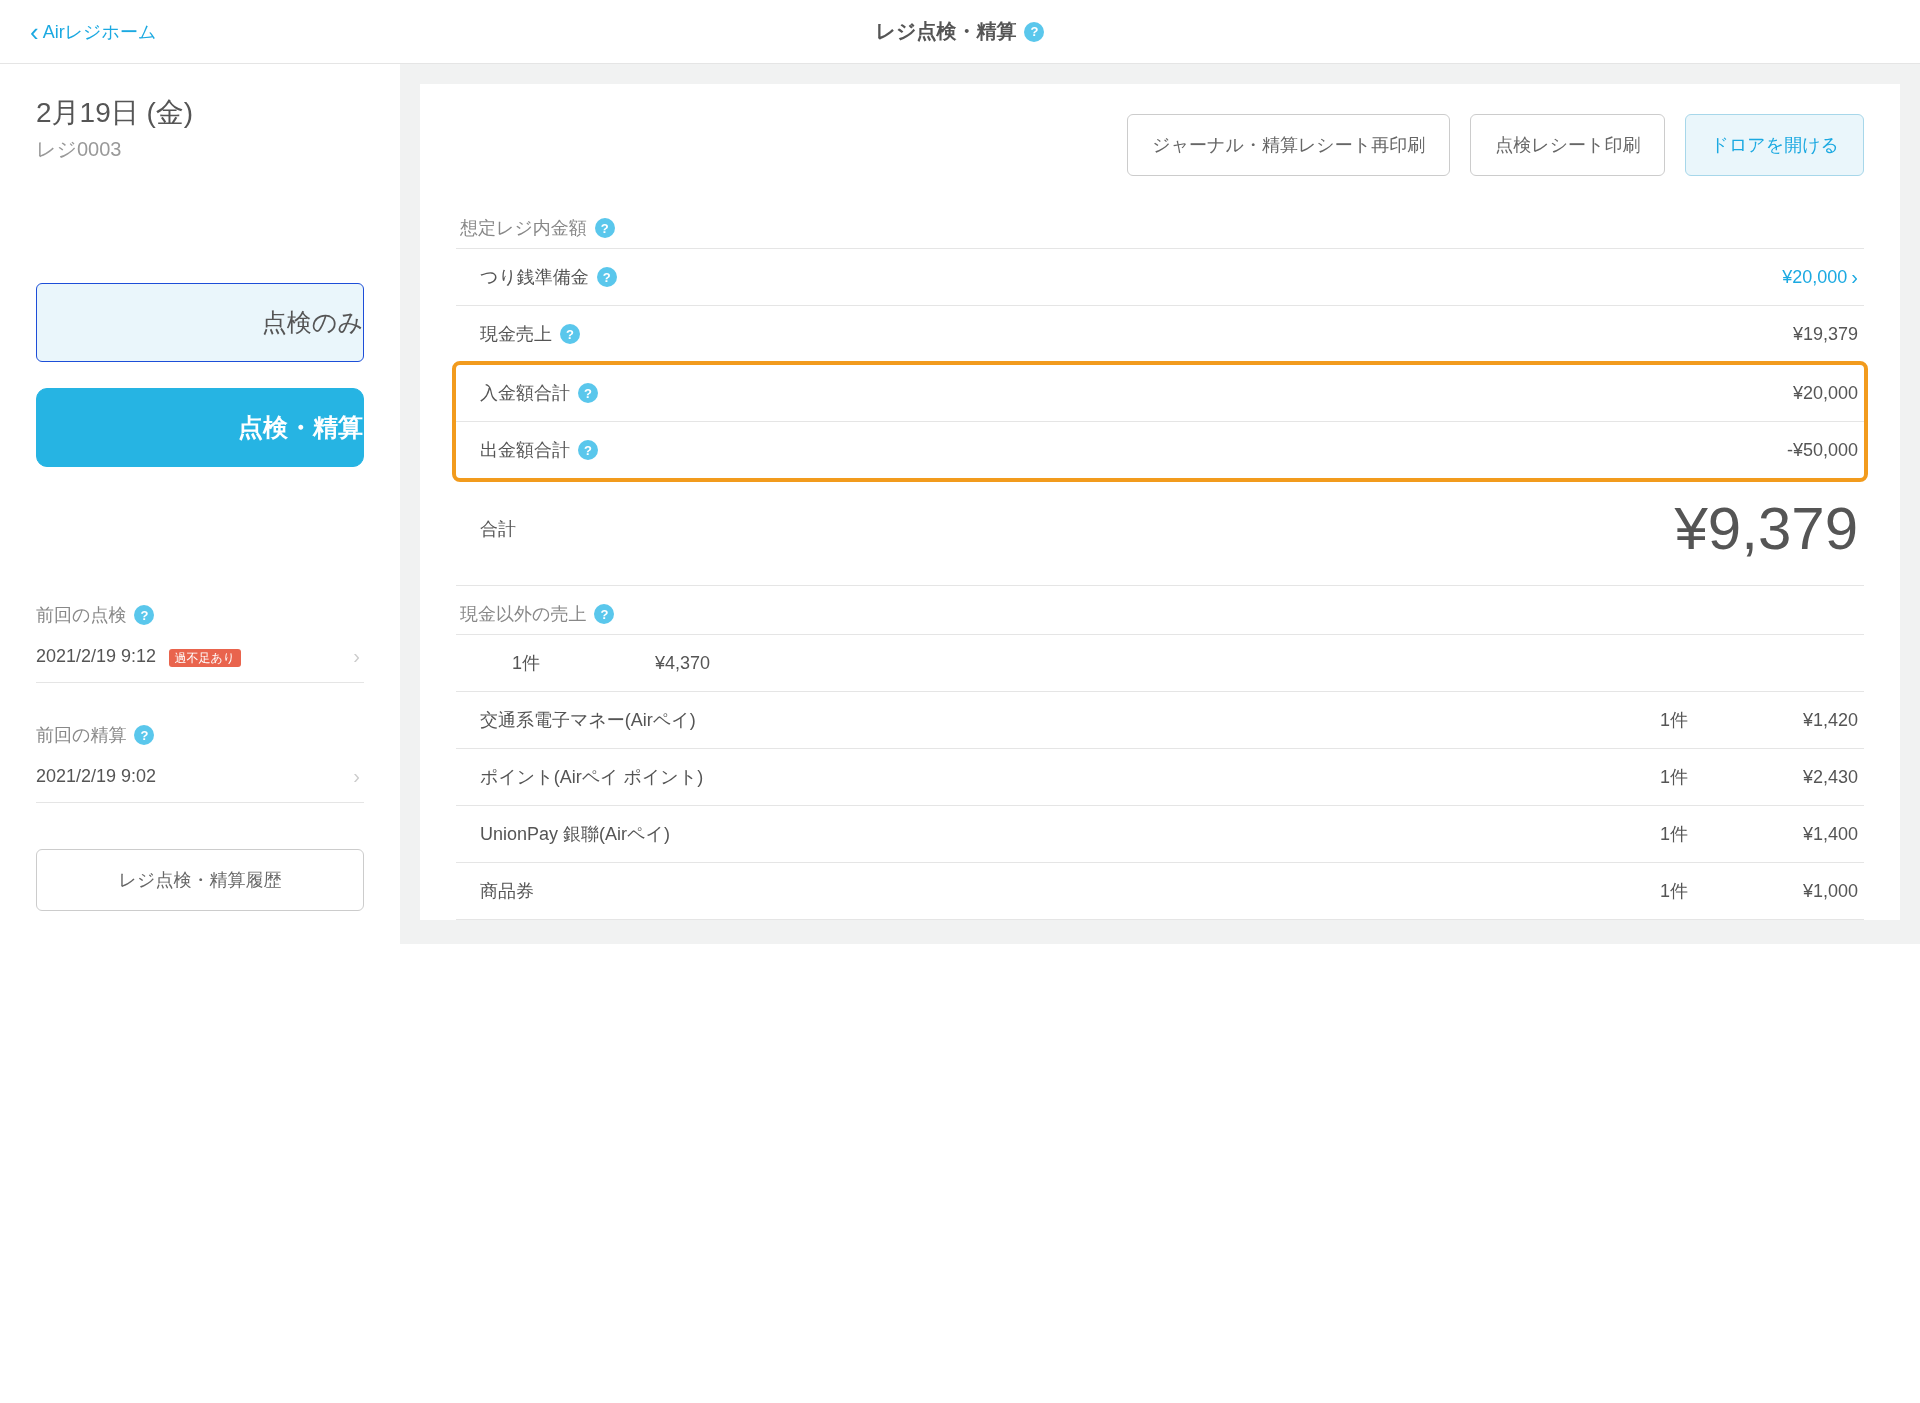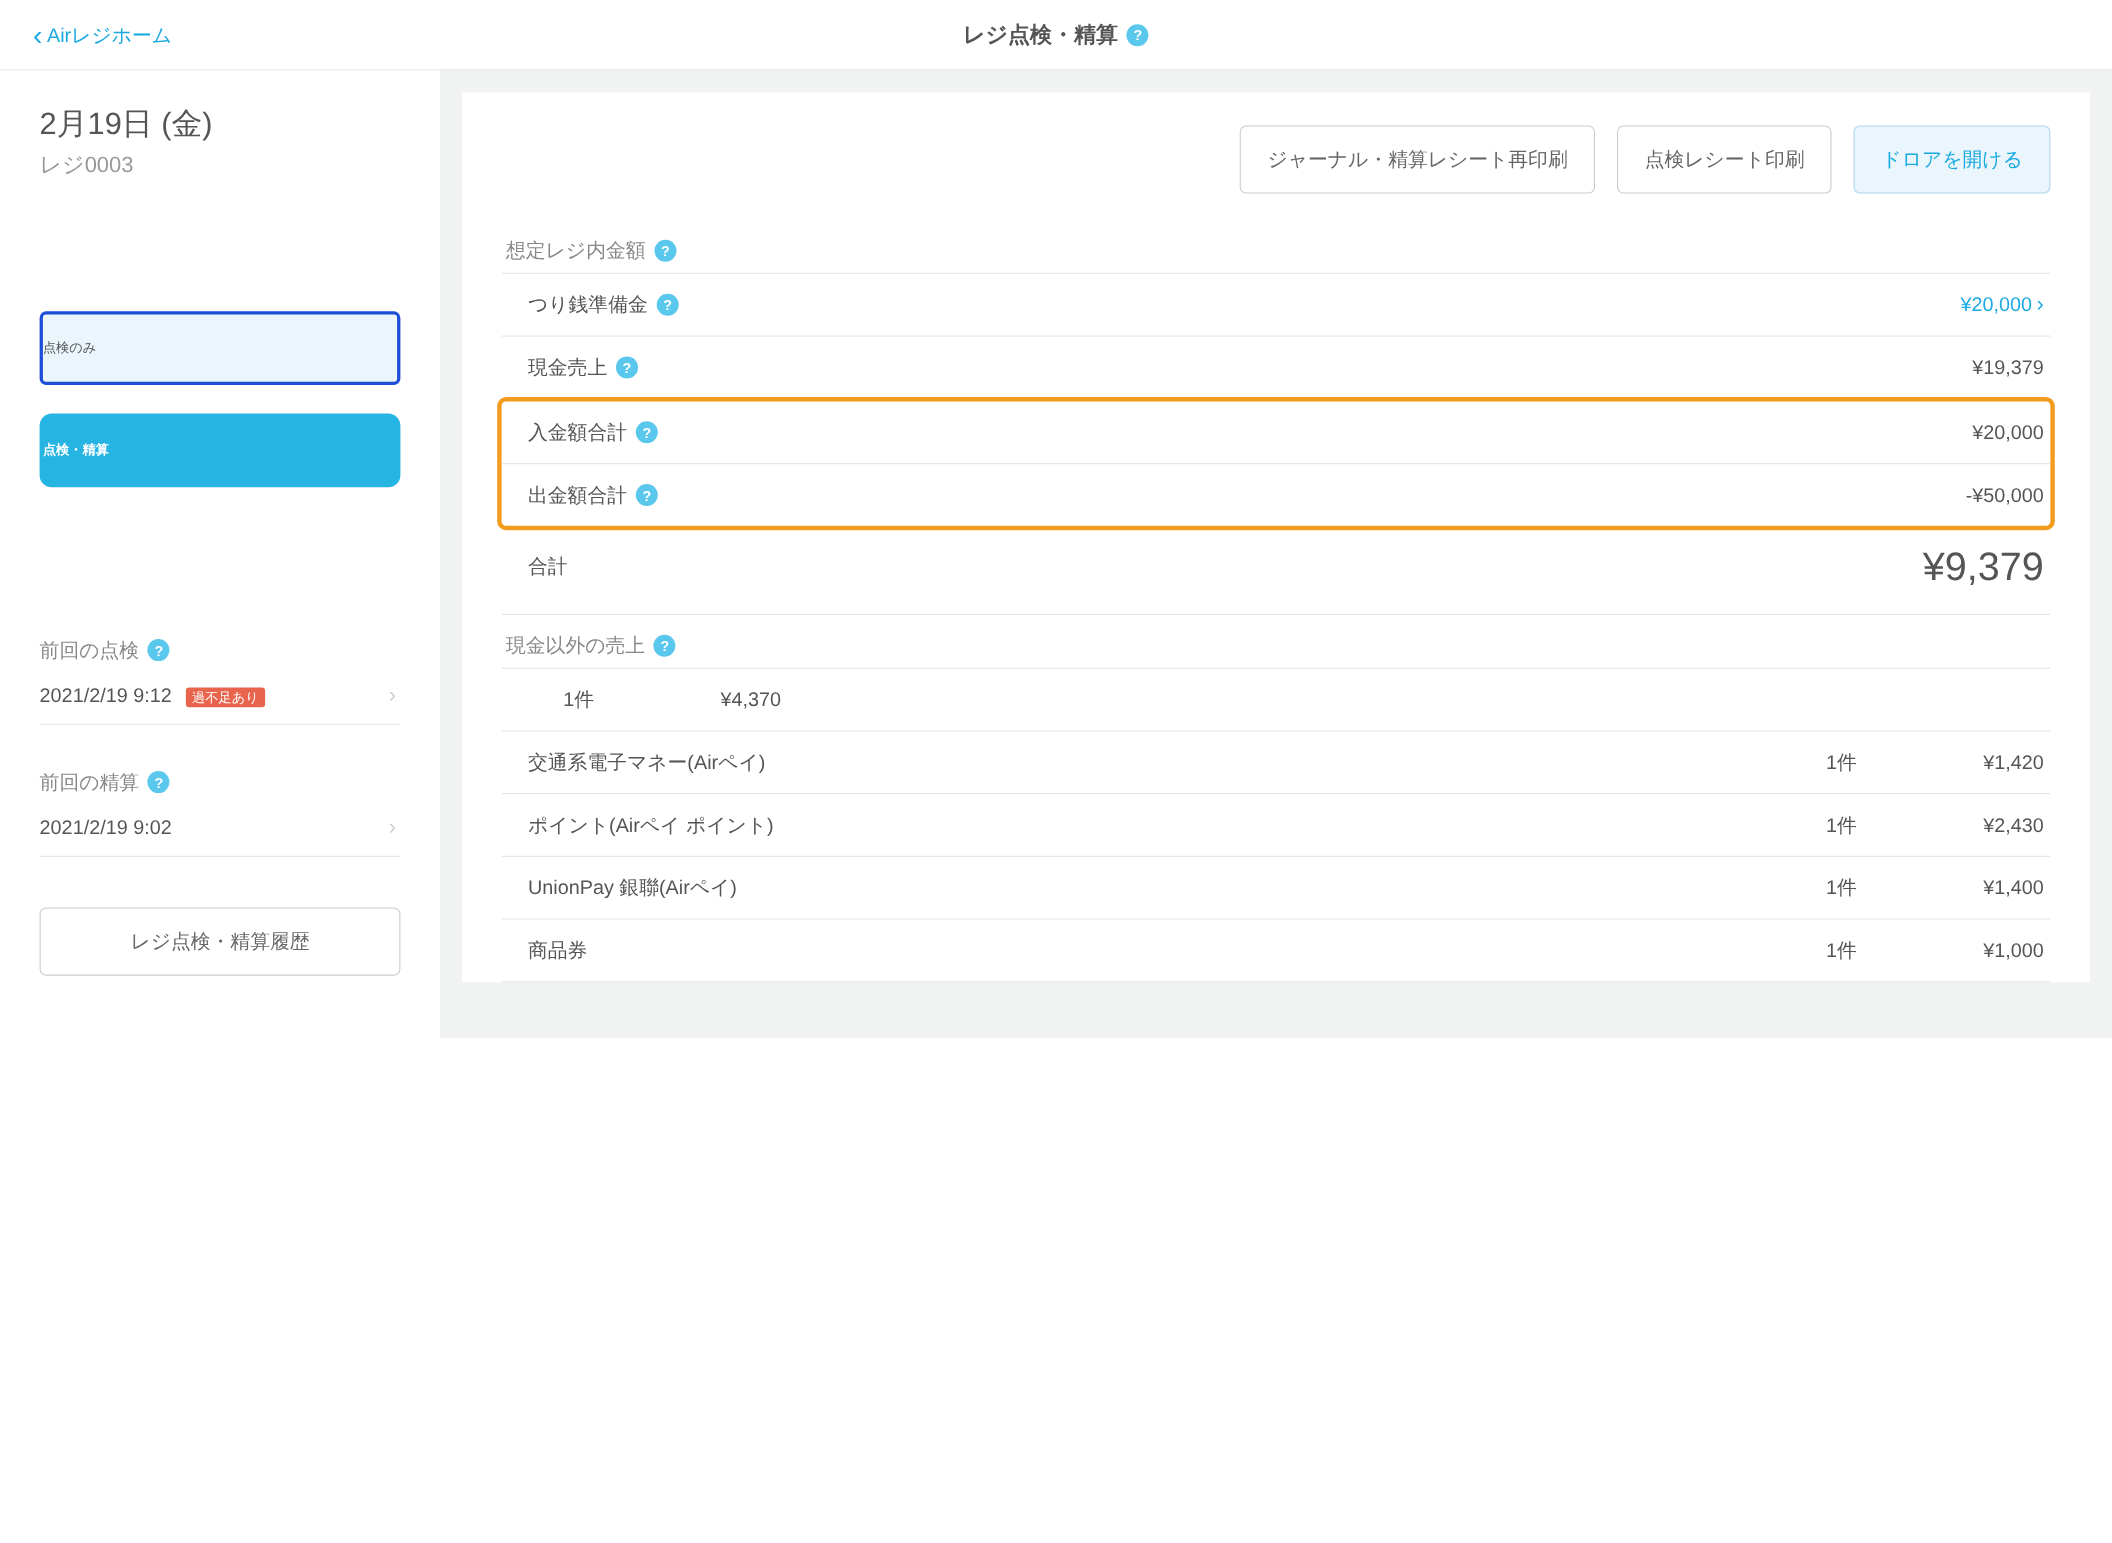--- a/index.html
+++ b/index.html
@@ -65,24 +65,24 @@
   }
   .reg-id {
     font-size: 20px;
     color: #999;
     margin-bottom: 120px;
   }
   .side-btn {
     display: block;
     width: 100%;
     padding: 22px 0;
-    text-align: left;
-    font-size: 12px;
+    text-align: right;
+    font-size: 25px;
     border-radius: 6px;
-    border: 3px solid #1d4ed8;
+    border: 1px solid #1d4ed8;
     margin-bottom: 26px;
     cursor: pointer;
   }
   .side-btn.light {
     background: #eaf6fb;
     color: #555;
   }
   .side-btn.primary {
     background: #26b4e3;
     border-color: #26b4e3;
@@ -193,21 +193,21 @@
   .highlight-box .row:last-child { border-bottom: none; }
   .total-row {
     display: flex;
     align-items: center;
     justify-content: space-between;
     padding: 14px 6px 22px 24px;
     border-bottom: 1px solid #e5e5e5;
     margin-bottom: 16px;
   }
   .total-row .tlabel { font-size: 18px; color: #555; }
-  .total-row .tval { font-size: 36px; color: #555; }
+  .total-row .tval { font-size: 60px; color: #555; }
   .noncash .row .count { width: 60px; }
 </style>
 </head>
 <body>
 
 <div class="header">
   <div class="back-link">
     <span class="chev">‹</span>
     <span>Airレジホーム</span>
   </div>

